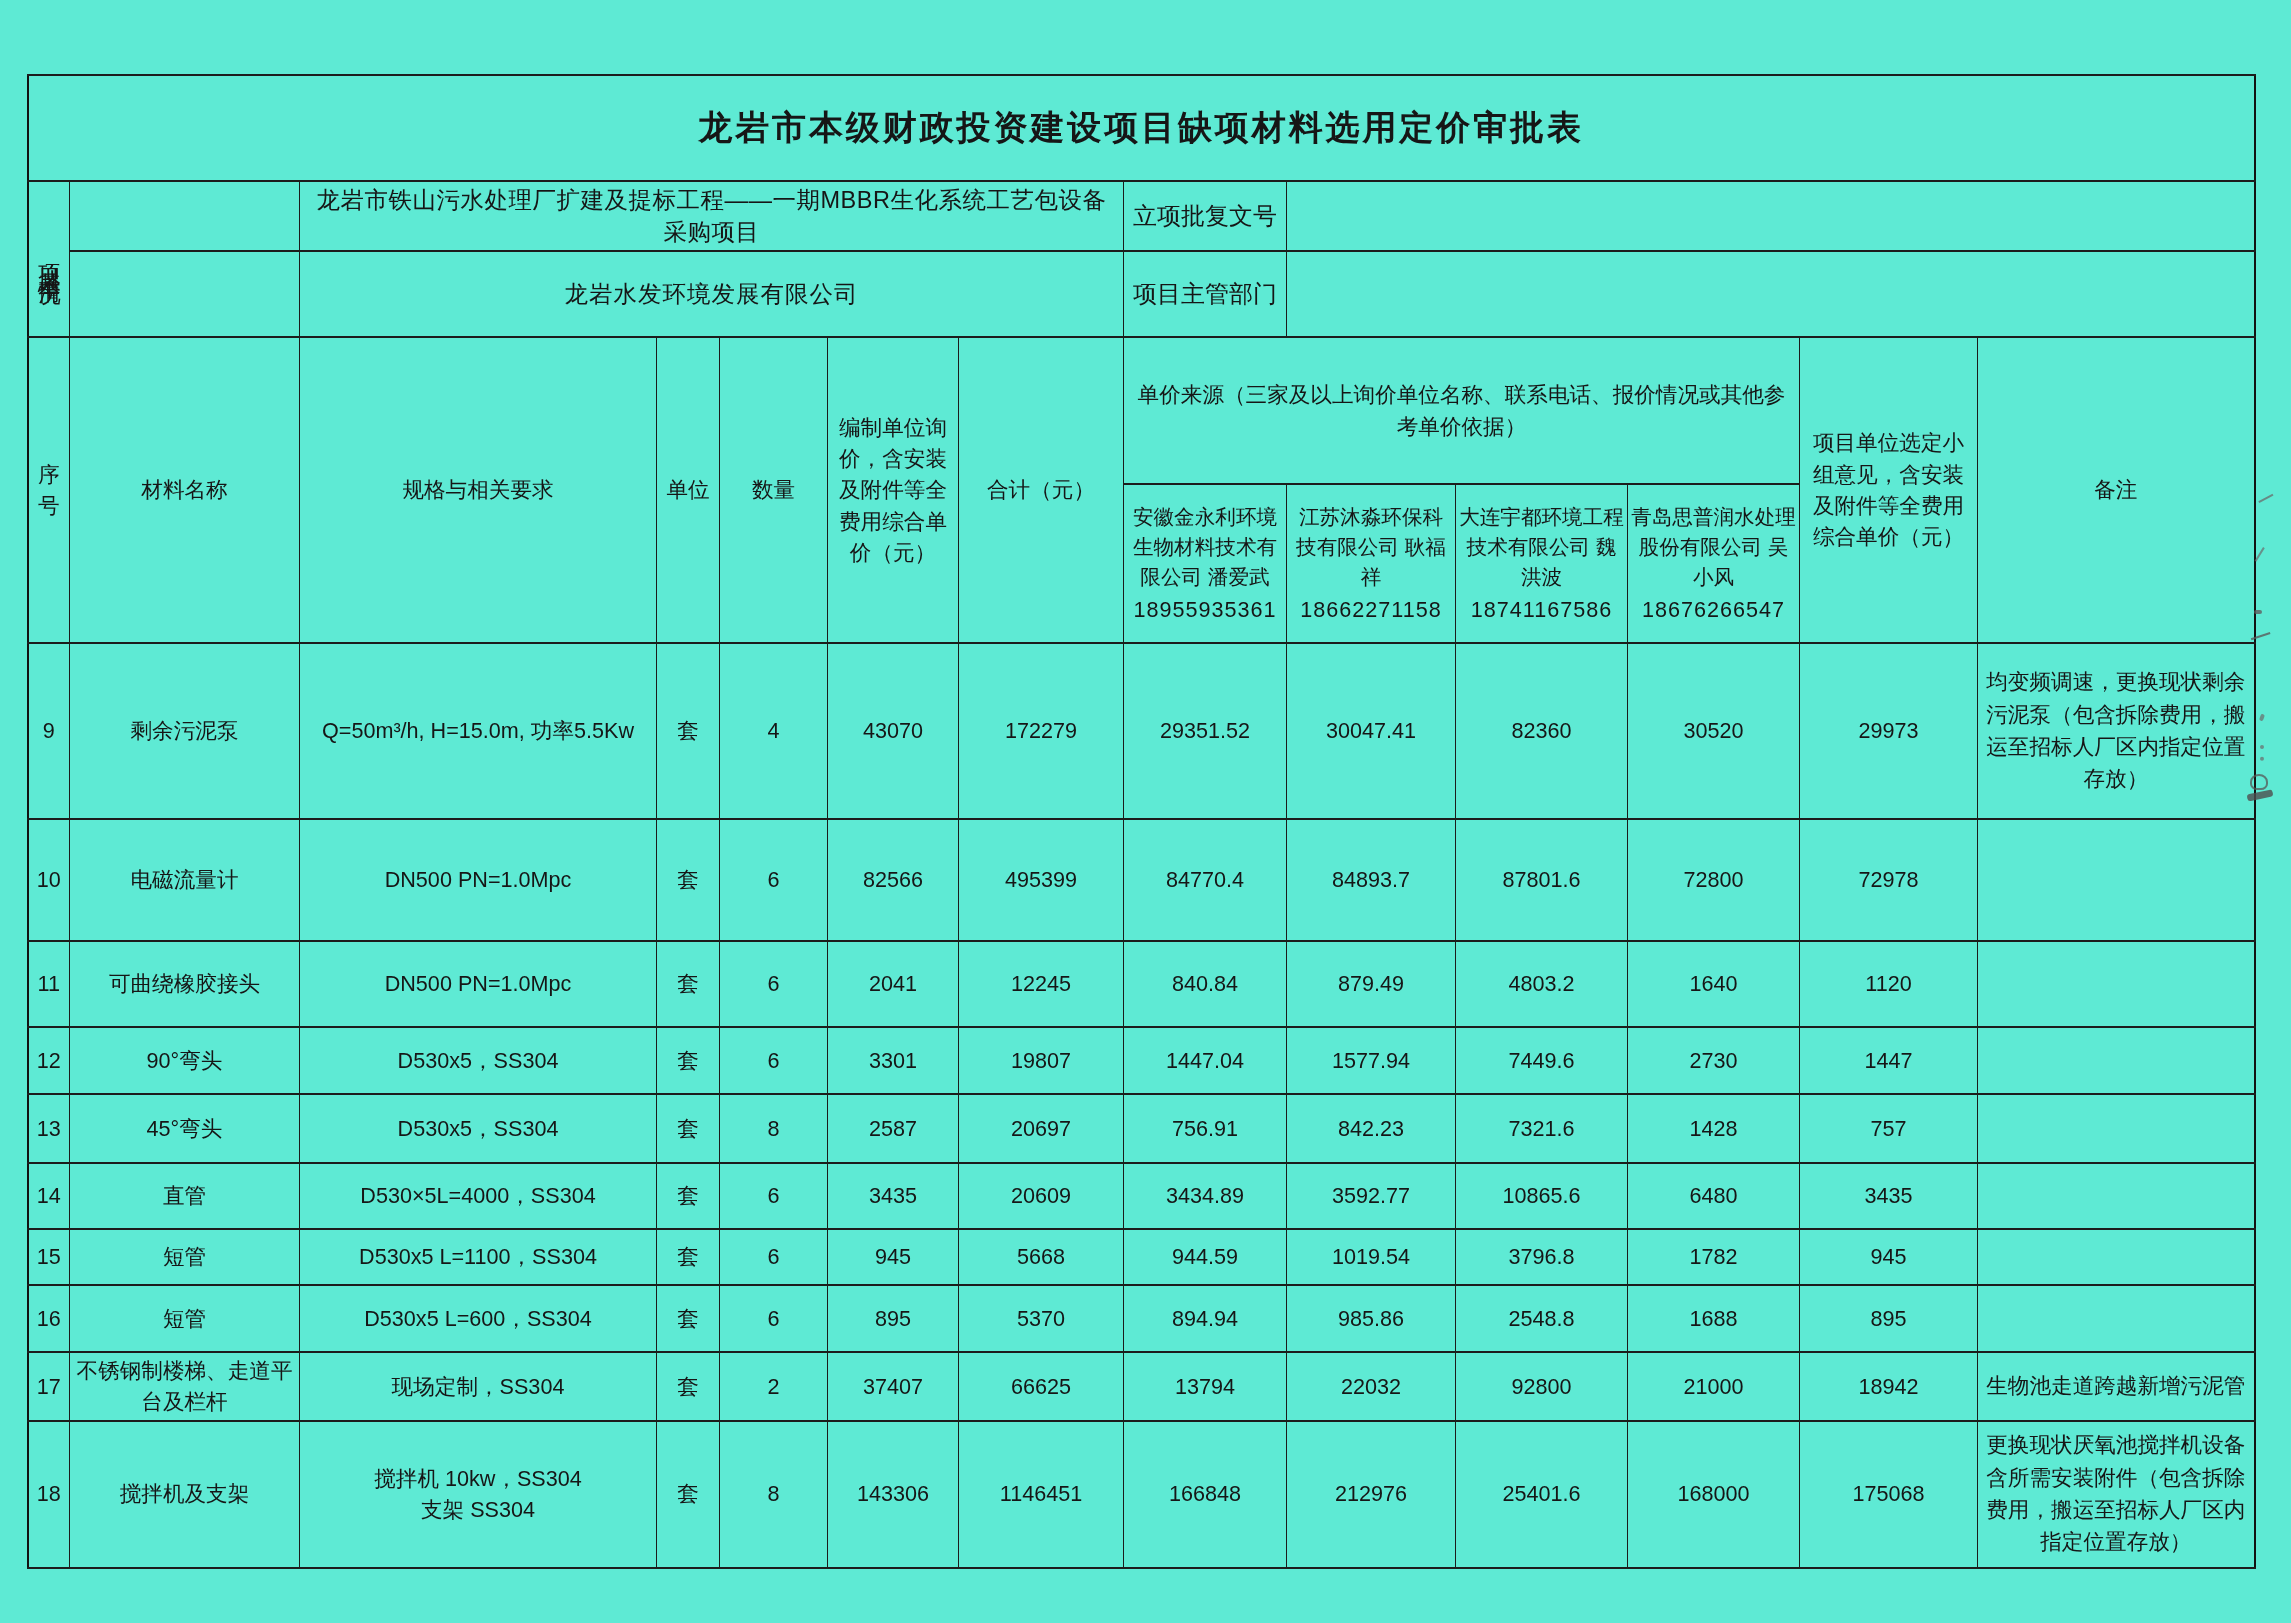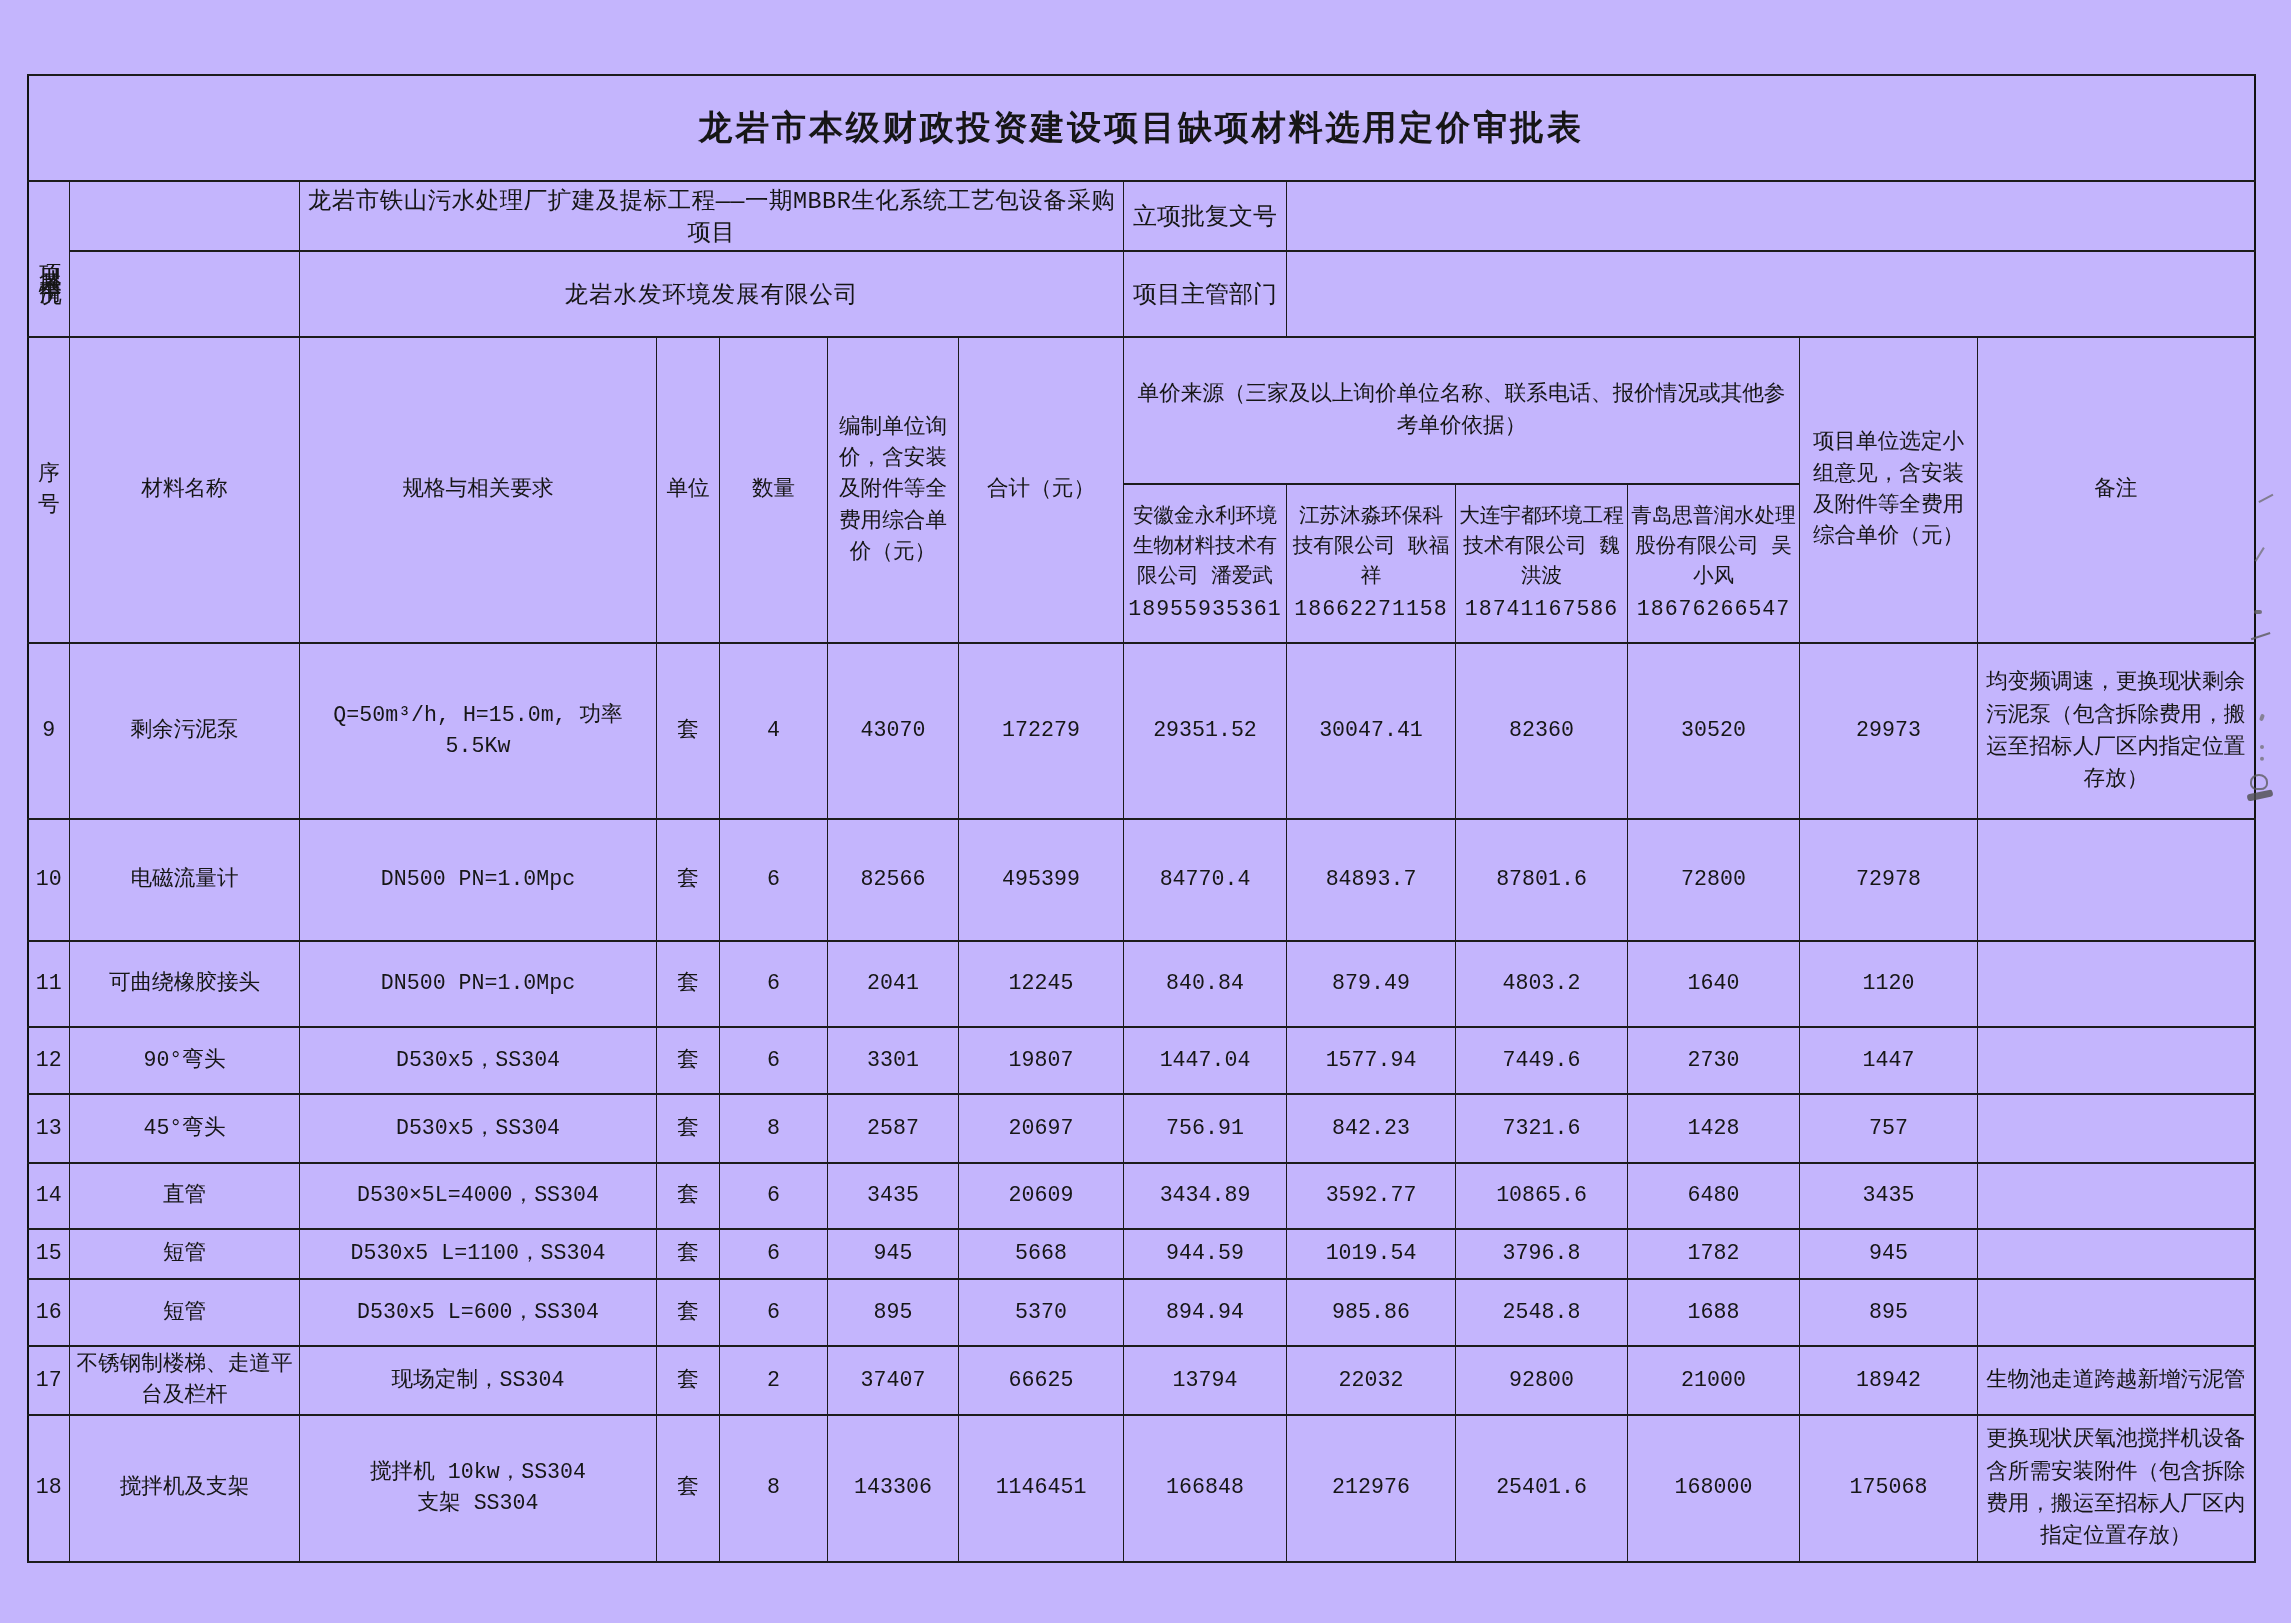--- a/index.html
+++ b/index.html
@@ -1,20 +1,20 @@
 <!DOCTYPE html>
 <html><head>
 <meta charset="utf-8">
 <style>
   html,body{margin:0;padding:0;background:#e8e8e8;}
   .page{
     position:relative;
     width:2292px;height:1623px;
-    background:#c4b5fd;
-    font-family:Liberation Mono, monospace;
+    background:#5eead4;
+    font-family:Liberation Sans, sans-serif;
     color:#161616;
     overflow:hidden;
   }
   table.sheet{
     position:absolute;left:26.5px;top:74px;
     width:2226px;
     border-collapse:collapse;
     table-layout:fixed;
     border:2.9px solid #121212;
   }
@@ -227,21 +227,21 @@
       <td class="c">3435</td>
       <td class="c">20609</td>
       <td class="c">3434.89</td>
       <td class="c">3592.77</td>
       <td class="c">10865.6</td>
       <td class="c">6480</td>
       <td class="c">3435</td>
       <td class="remark"></td>
     </tr>
 
-    <tr style="height:50px">
+    <tr style="height:56px">
       <td class="c">15</td>
       <td class="c">短管</td>
       <td class="c spec">D530x5  L=1100，SS304</td>
       <td class="c">套</td>
       <td class="c">6</td>
       <td class="c">945</td>
       <td class="c">5668</td>
       <td class="c">944.59</td>
       <td class="c">1019.54</td>
       <td class="c">3796.8</td>

